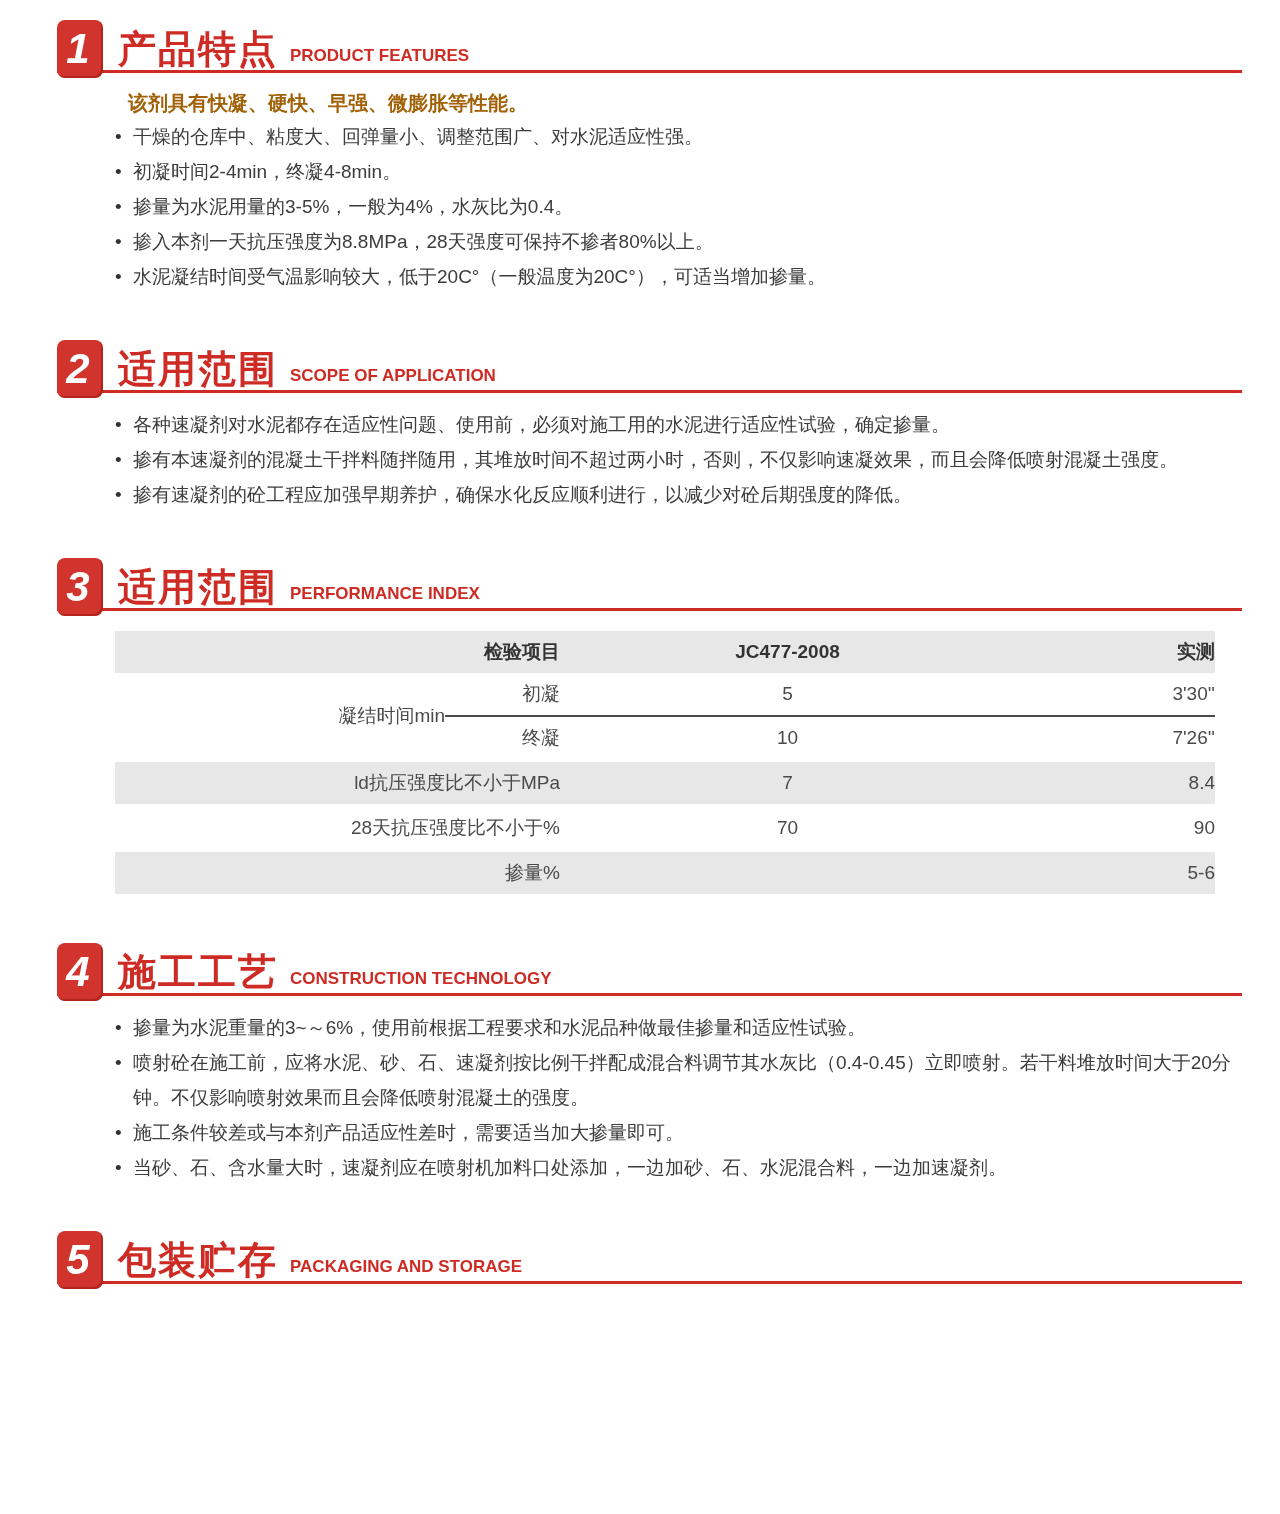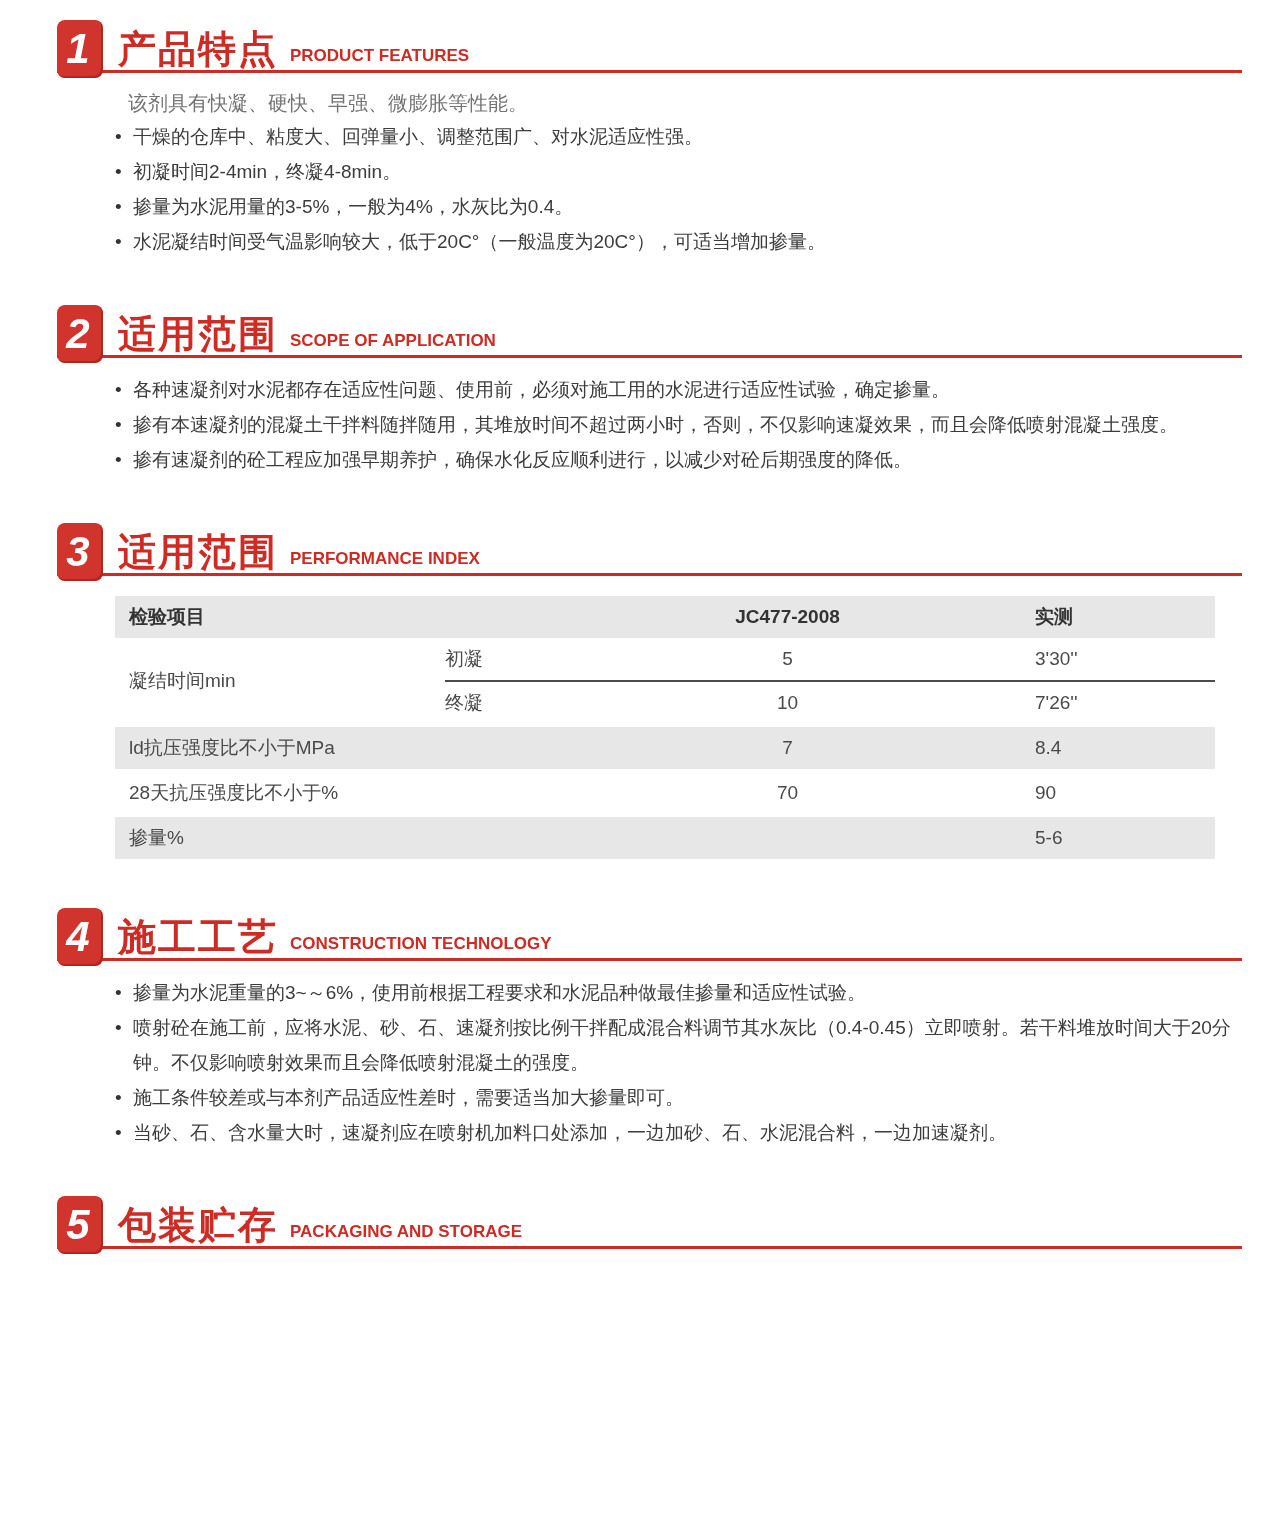--- a/index.html
+++ b/index.html
@@ -57,22 +57,22 @@
     color:var(--accent);
     margin-left:12px;
     margin-bottom:4px;
     white-space:nowrap;
   }
 
   
   .sec-body{padding-left:58px;padding-top:14px;}
   .intro{
     font-size:20px;
-    font-weight:400;
-    color:#737373;
+    font-weight:700;
+    color:#a16207;
     margin-left:13px;
     line-height:32px;
   }
   ul.bullets{list-style:none;}
   ul.bullets li{
     position:relative;
     padding-left:18px;
     font-size:19px;
     line-height:35px;
     color:var(--text);
@@ -98,21 +98,21 @@
     table-layout:fixed;
     font-size:19px;
     color:#4a4a4a;
   }
   table.spec col.c1{width:330px;}
   table.spec col.c2{width:115px;}
   table.spec col.c3{width:455px;}
   table.spec col.c4{width:200px;}
   table.spec th, table.spec td{
     font-weight:normal;
-    text-align:left;
+    text-align:right;
     padding:8px 0;
     height:38px;
     vertical-align:middle;
   }
   table.spec .head-row th{
     background:var(--stripe);
     font-weight:700;
     color:#333;
     height:42px;
   }
@@ -132,20 +132,21 @@
     <div class="sec-badge">1</div>
     <div class="sec-title">产品特点</div>
     <div class="sec-subtitle">PRODUCT FEATURES</div>
   </div>
   <div class="sec-body">
     <div class="intro">该剂具有快凝、硬快、早强、微膨胀等性能。</div>
     <ul class="bullets">
       <li>干燥的仓库中、粘度大、回弹量小、调整范围广、对水泥适应性强。</li>
       <li>初凝时间2-4min，终凝4-8min。</li>
       <li>掺量为水泥用量的3-5%，一般为4%，水灰比为0.4。</li>
+      <li>掺入本剂一天抗压强度为8.8MPa，28天强度可保持不掺者80%以上。</li>
       <li>水泥凝结时间受气温影响较大，低于20C°（一般温度为20C°），可适当增加掺量。</li>
     </ul>
   </div>
 </div>
 
 <div class="section">
   <div class="sec-header">
     <div class="sec-badge">2</div>
     <div class="sec-title">适用范围</div>
     <div class="sec-subtitle">SCOPE OF APPLICATION</div>

